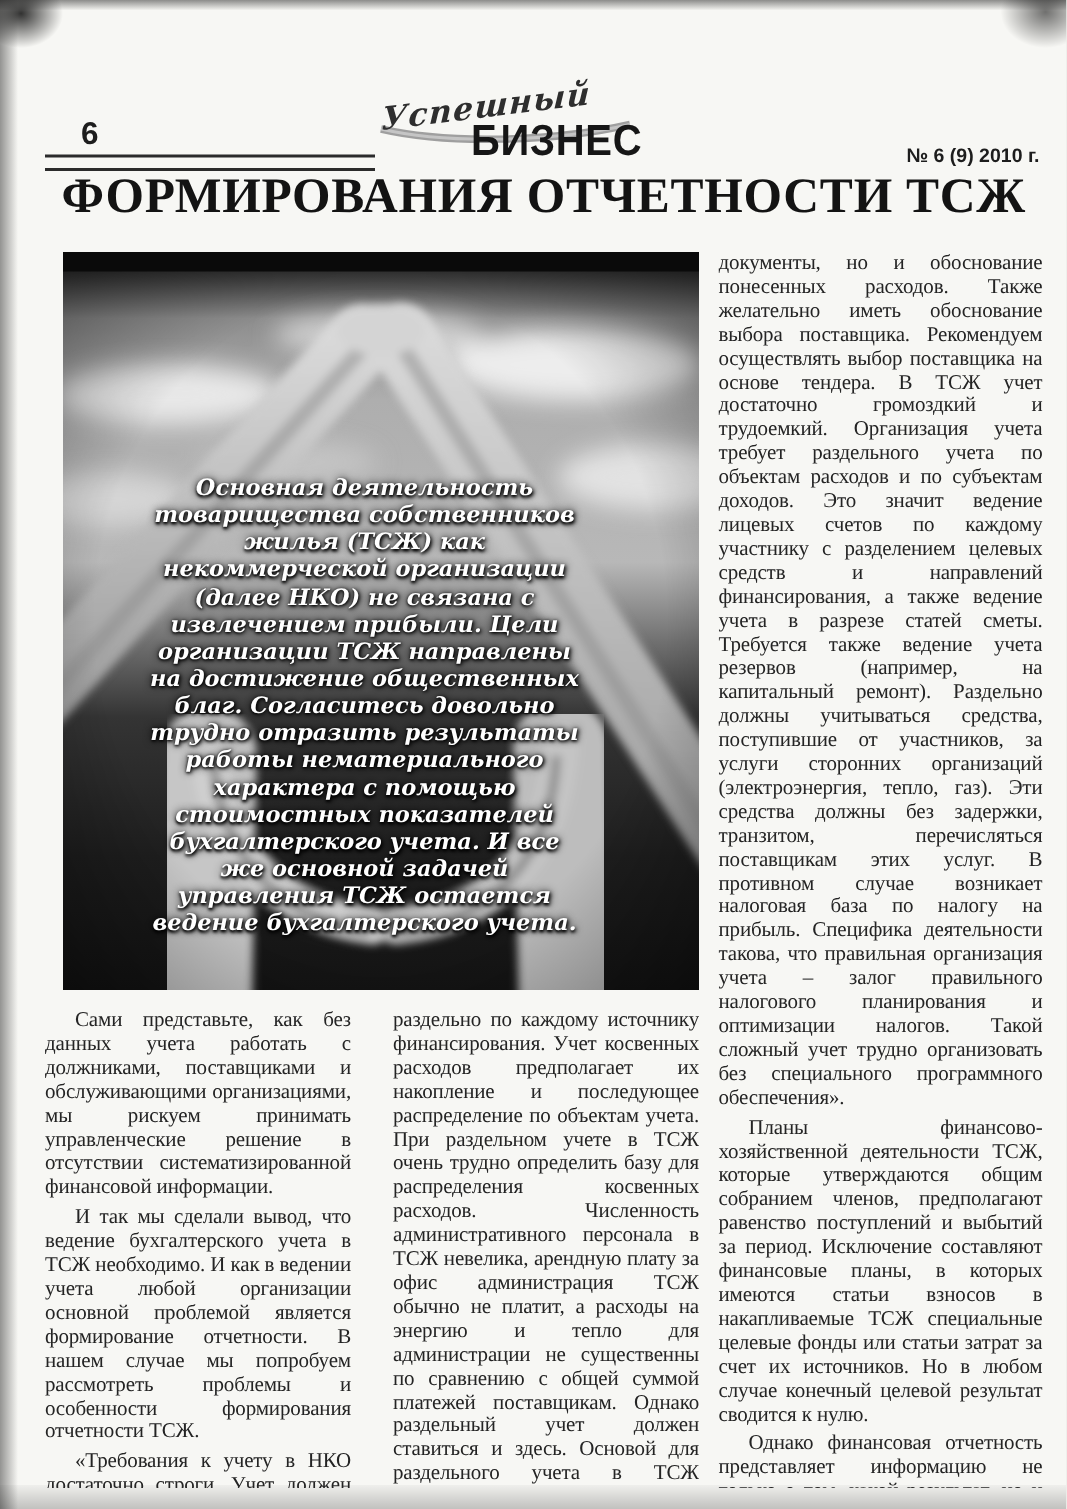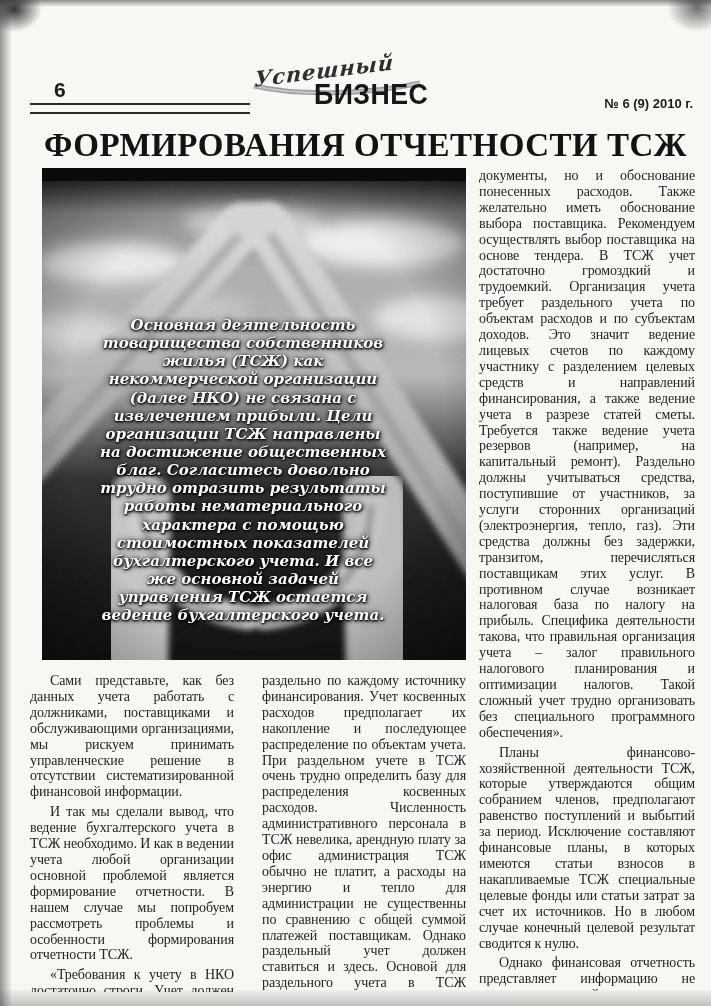--- a/index.html
+++ b/index.html
@@ -36,21 +36,21 @@
     font-family:"DejaVu Serif",serif;font-style:italic;font-weight:bold;
     font-size:21px;color:#2e2e2e;transform:rotate(-7deg) skewX(-10deg);
     letter-spacing:1px;white-space:nowrap;}
   .logo-swoosh{position:absolute;left:0;top:20px;}
   .logo-main{position:absolute;left:62px;top:20px;
     font-family:"Liberation Sans",sans-serif;font-weight:bold;font-size:29px;
     color:#161616;transform:scaleX(.92);transform-origin:left;
     letter-spacing:.5px;line-height:1;white-space:nowrap;}
 
   
-  .headline{position:absolute;left:30px;right:16px;top:113px;margin:14px;
+  .headline{position:absolute;left:30px;right:16px;top:113px;margin:0;
     text-align:center;font-family:"Liberation Serif",serif;font-weight:bold;
     font-size:33px;letter-spacing:.5px;color:#131313;white-space:nowrap;}
 
   
   .content{position:absolute;left:30px;top:168px;width:665px;bottom:14px;
     display:flex;gap:13px;}
   .left-zone{width:436px;flex:0 0 auto;display:flex;flex-direction:column;}
   .photo{position:relative;margin:0 0 0 12px;width:402px;height:492px;
     flex:0 0 auto;background:#222;}
   .photo svg{display:block;}

